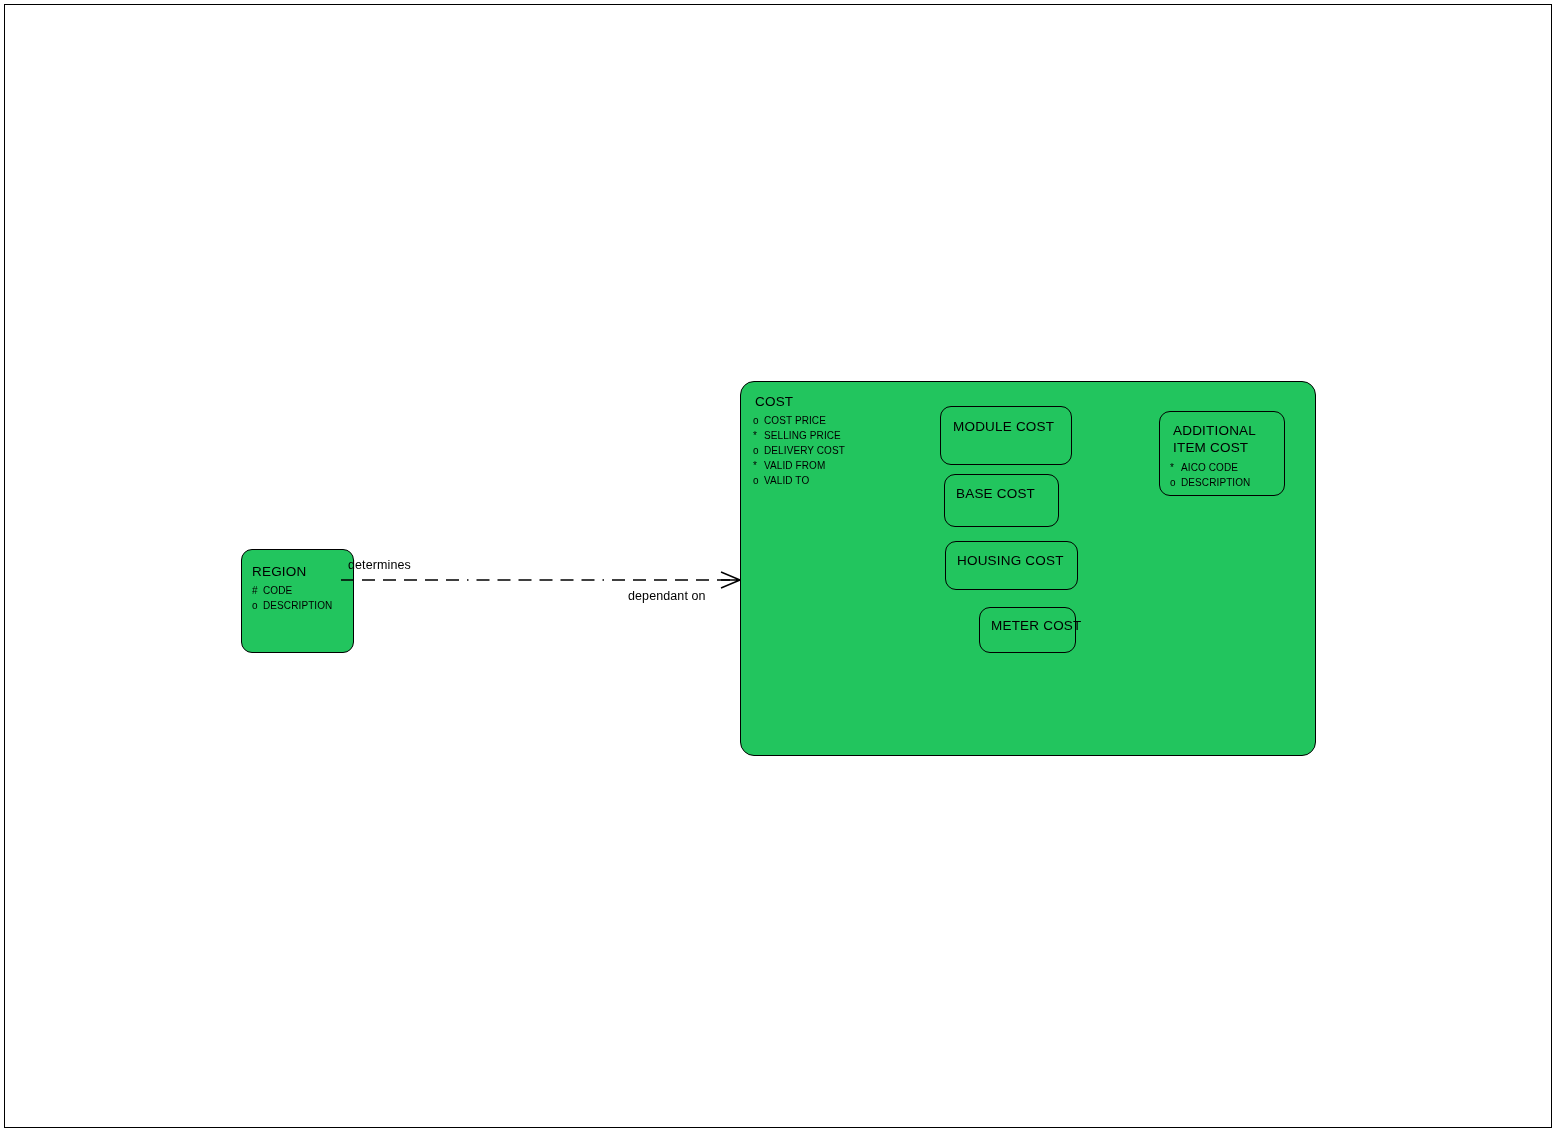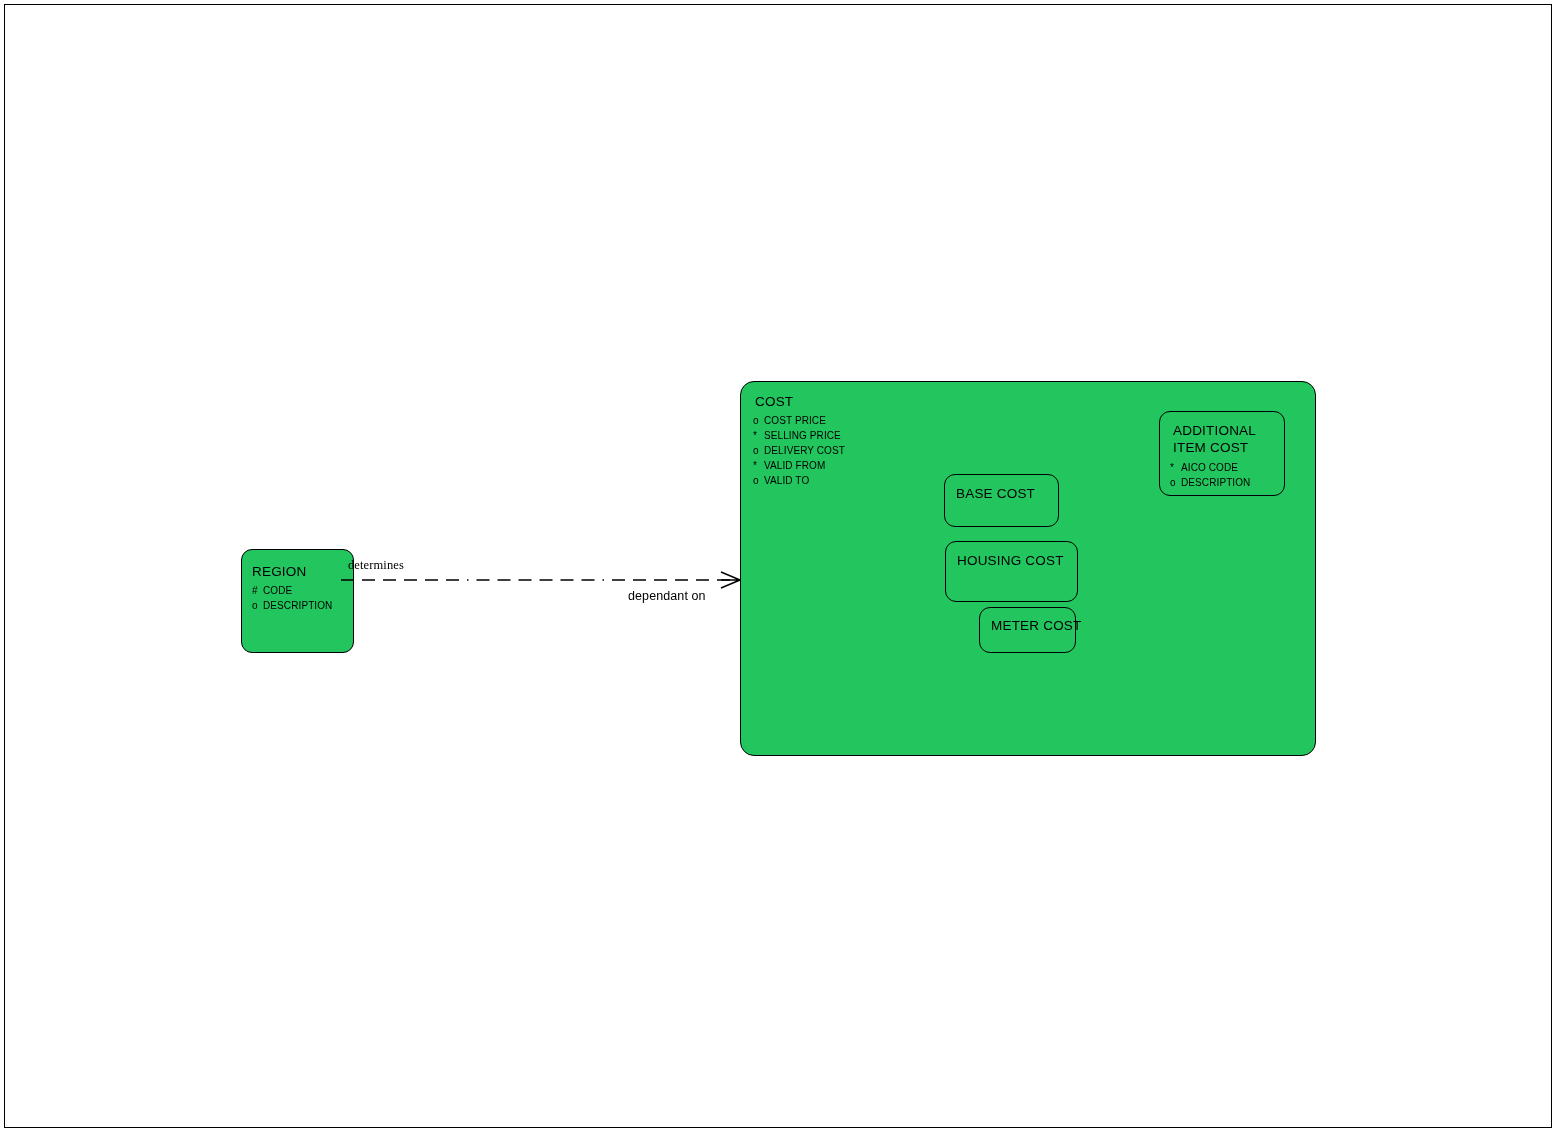--- a/index.html
+++ b/index.html
@@ -129,21 +129,21 @@
   #base-cost-entity .ent-title {
     position: absolute;
     left: 11px;
     top: 11px;
   }
 
   #housing-cost-entity {
     left: 945px;
     top: 541px;
     width: 133px;
-    height: 61px;
+    height: 49px;
   }
   #housing-cost-entity .ent-title {
     position: absolute;
     left: 11px;
     top: 11px;
   }
 
   #meter-cost-entity {
     left: 947px;
     top: 607px;
@@ -187,21 +187,20 @@
   .rel-label {
     position: absolute;
     font-size: 12.5px;
     line-height: 14px;
     white-space: nowrap;
     letter-spacing: 0.1px;
   }
   #rel-label-determines {
     left: 348px;
     top: 558px;
-    font-family: Liberation Serif, serif;
   }
   #rel-label-dependant {
     left: 628px;
     top: 589px;
   }
 </style>
 </head>
 <body>
 
 <div id="canvas">
@@ -228,20 +227,23 @@
     <div class="ent-title">COST</div>
     <ul class="attr-list">
       <li class="attr"><span class="mark">o</span><span>COST PRICE</span></li>
       <li class="attr"><span class="mark">*</span><span>SELLING PRICE</span></li>
       <li class="attr"><span class="mark">o</span><span>DELIVERY COST</span></li>
       <li class="attr"><span class="mark">*</span><span>VALID FROM</span></li>
       <li class="attr"><span class="mark">o</span><span>VALID TO</span></li>
     </ul>
   </div>
 
+  <div class="entity" id="module-cost-entity">
+    <div class="ent-title">MODULE COST</div>
+  </div>
 
   <div class="entity" id="base-cost-entity">
     <div class="ent-title">BASE COST</div>
   </div>
 
   <div class="entity" id="housing-cost-entity">
     <div class="ent-title">HOUSING COST</div>
   </div>
 
   <div class="entity" id="meter-cost-entity">

